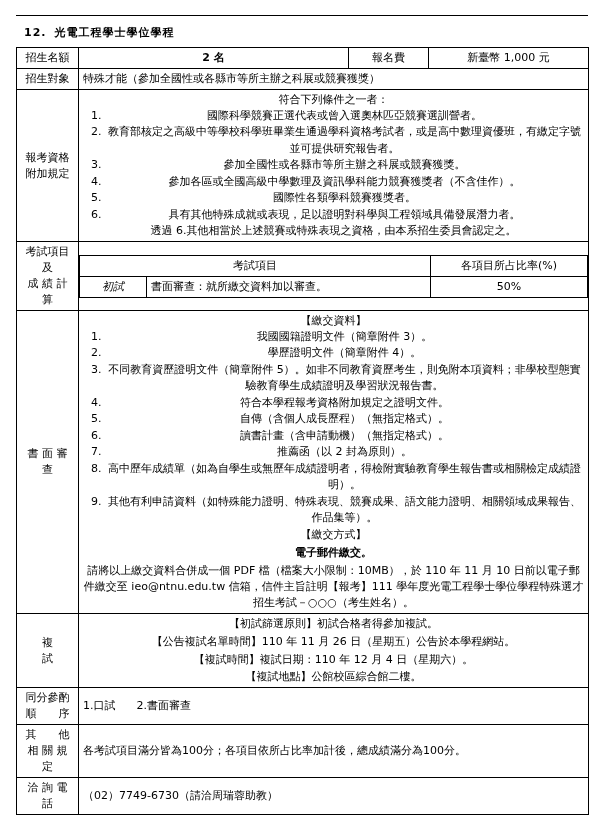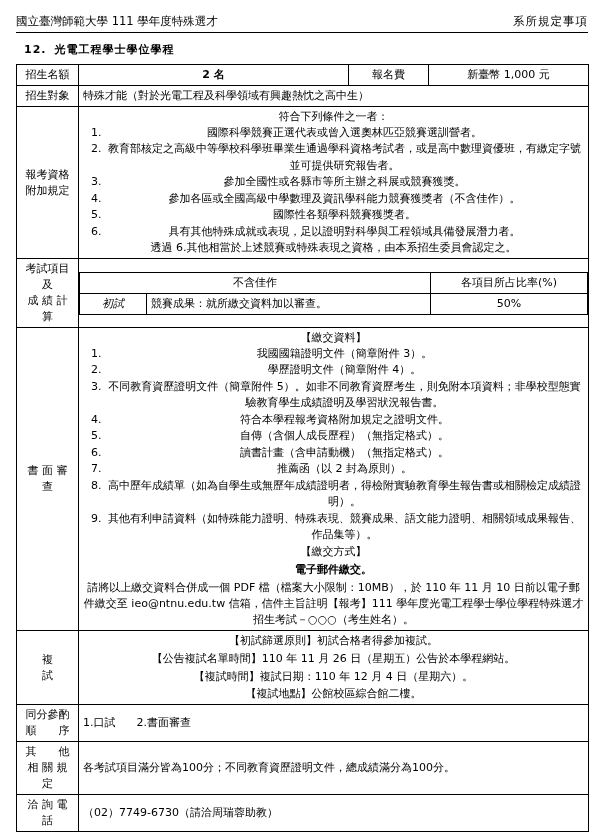--- a/index.html
+++ b/index.html
@@ -91,24 +91,20 @@
   .exam-name { width: 58px; text-align: center; font-style: italic; }
   .pct { width: 148px; text-align: center; }
   .para { margin: 0; }
   .para + .para { margin-top: 2px; }
 </style>
 </head>
 <body>
 
 <div class="page">
 
-  <div class="hdr">
-    <div class="hdr-left">國立臺灣師範大學 111 學年度特殊選才</div>
-    <div class="hdr-right">系所規定事項</div>
-  </div>
   <div class="hdr-rule"></div>
 
   <div class="title-row">
     <span class="title-num">12.</span><span>光電工程學士學位學程</span>
   </div>
 
   <table class="main">
     <colgroup>
       <col style="width:62px">
       <col style="width:270px">
@@ -119,21 +115,21 @@
     <tbody>
         <tr>
       <td class="lbl">招生名額</td>
       <td class="ctr bold">2 名</td>
       <td class="ctr">報名費</td>
       <td class="ctr">新臺幣 1,000 元</td>
     </tr>
 
     <tr>
       <td class="lbl">招生對象</td>
-      <td colspan="3">特殊才能（對於光電工程及科學領域有興趣熱忱之高中生）</td>
+      <td colspan="3">特殊才能（參加全國性或各縣市等所主辦之科展或競賽獲獎）</td>
     </tr>
 
     <tr>
       <td class="lbl">
         <div>報考資格</div>
         <div>附加規定</div>
       </td>
       <td colspan="3" class="blk">
         <div class="para">符合下列條件之一者：</div>
         <ol class="num">
@@ -155,26 +151,26 @@
       </td>
       <td colspan="3" style="padding:0">
         <table class="inner">
           <colgroup>
             <col style="width:58px">
             <col>
             <col style="width:148px">
           </colgroup>
           <tbody>
                 <tr class="exam-head">
-            <td colspan="2">不含佳作</td>
+            <td colspan="2">考試項目</td>
             <td>各項目所占比率(%)</td>
           </tr>
           <tr>
             <td class="exam-name">初試</td>
-            <td>競賽成果：就所繳交資料加以審查。</td>
+            <td>書面審查：就所繳交資料加以審查。</td>
             <td class="pct">50%</td>
           </tr>
         </tbody>
             </table>
       </td>
     </tr>
 
     <tr>
       <td class="lbl">書 面 審 查</td>
       <td colspan="3" class="blk">
@@ -219,21 +215,21 @@
         &nbsp;&nbsp;&nbsp;&nbsp;
         <span>2.書面審查</span>
       </td>
     </tr>
 
     <tr>
       <td class="lbl">
         <div>其　　他</div>
         <div>相 關 規 定</div>
       </td>
-      <td colspan="3">各考試項目滿分皆為100分；不同教育資歷證明文件，總成績滿分為100分。</td>
+      <td colspan="3">各考試項目滿分皆為100分；各項目依所占比率加計後，總成績滿分為100分。</td>
     </tr>
 
     <tr>
       <td class="lbl">洽 詢 電 話</td>
       <td colspan="3">（02）7749-6730（請洽周瑞蓉助教）</td>
     </tr>
 
   </tbody>
     </table>
 </div>

